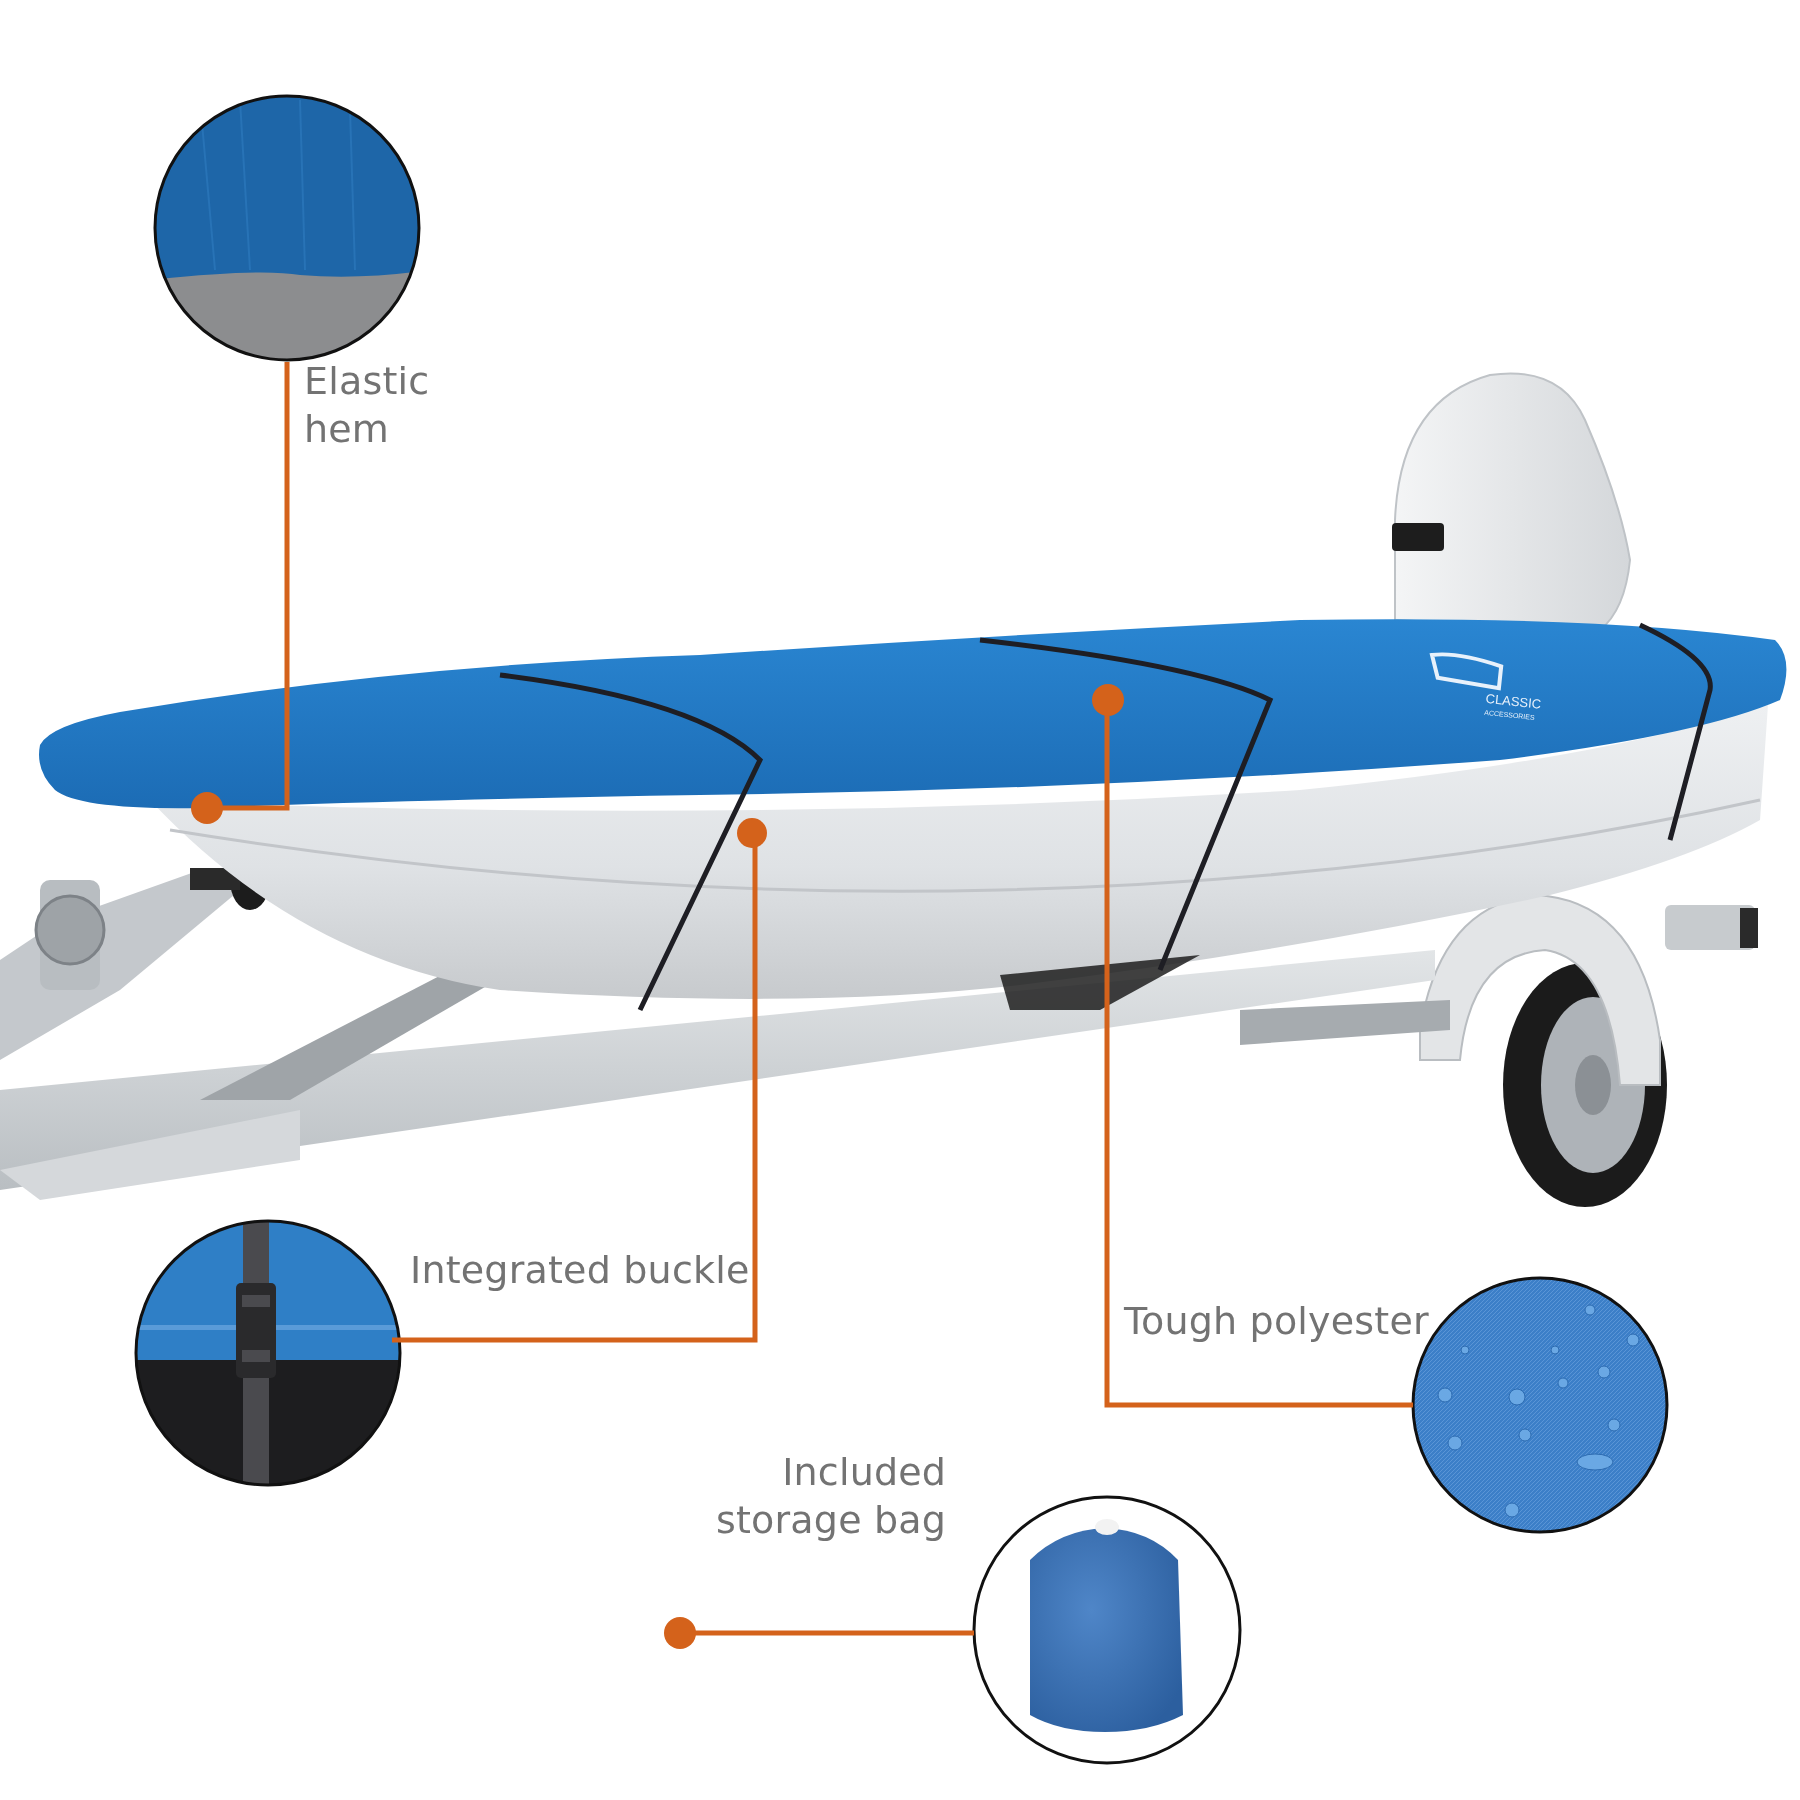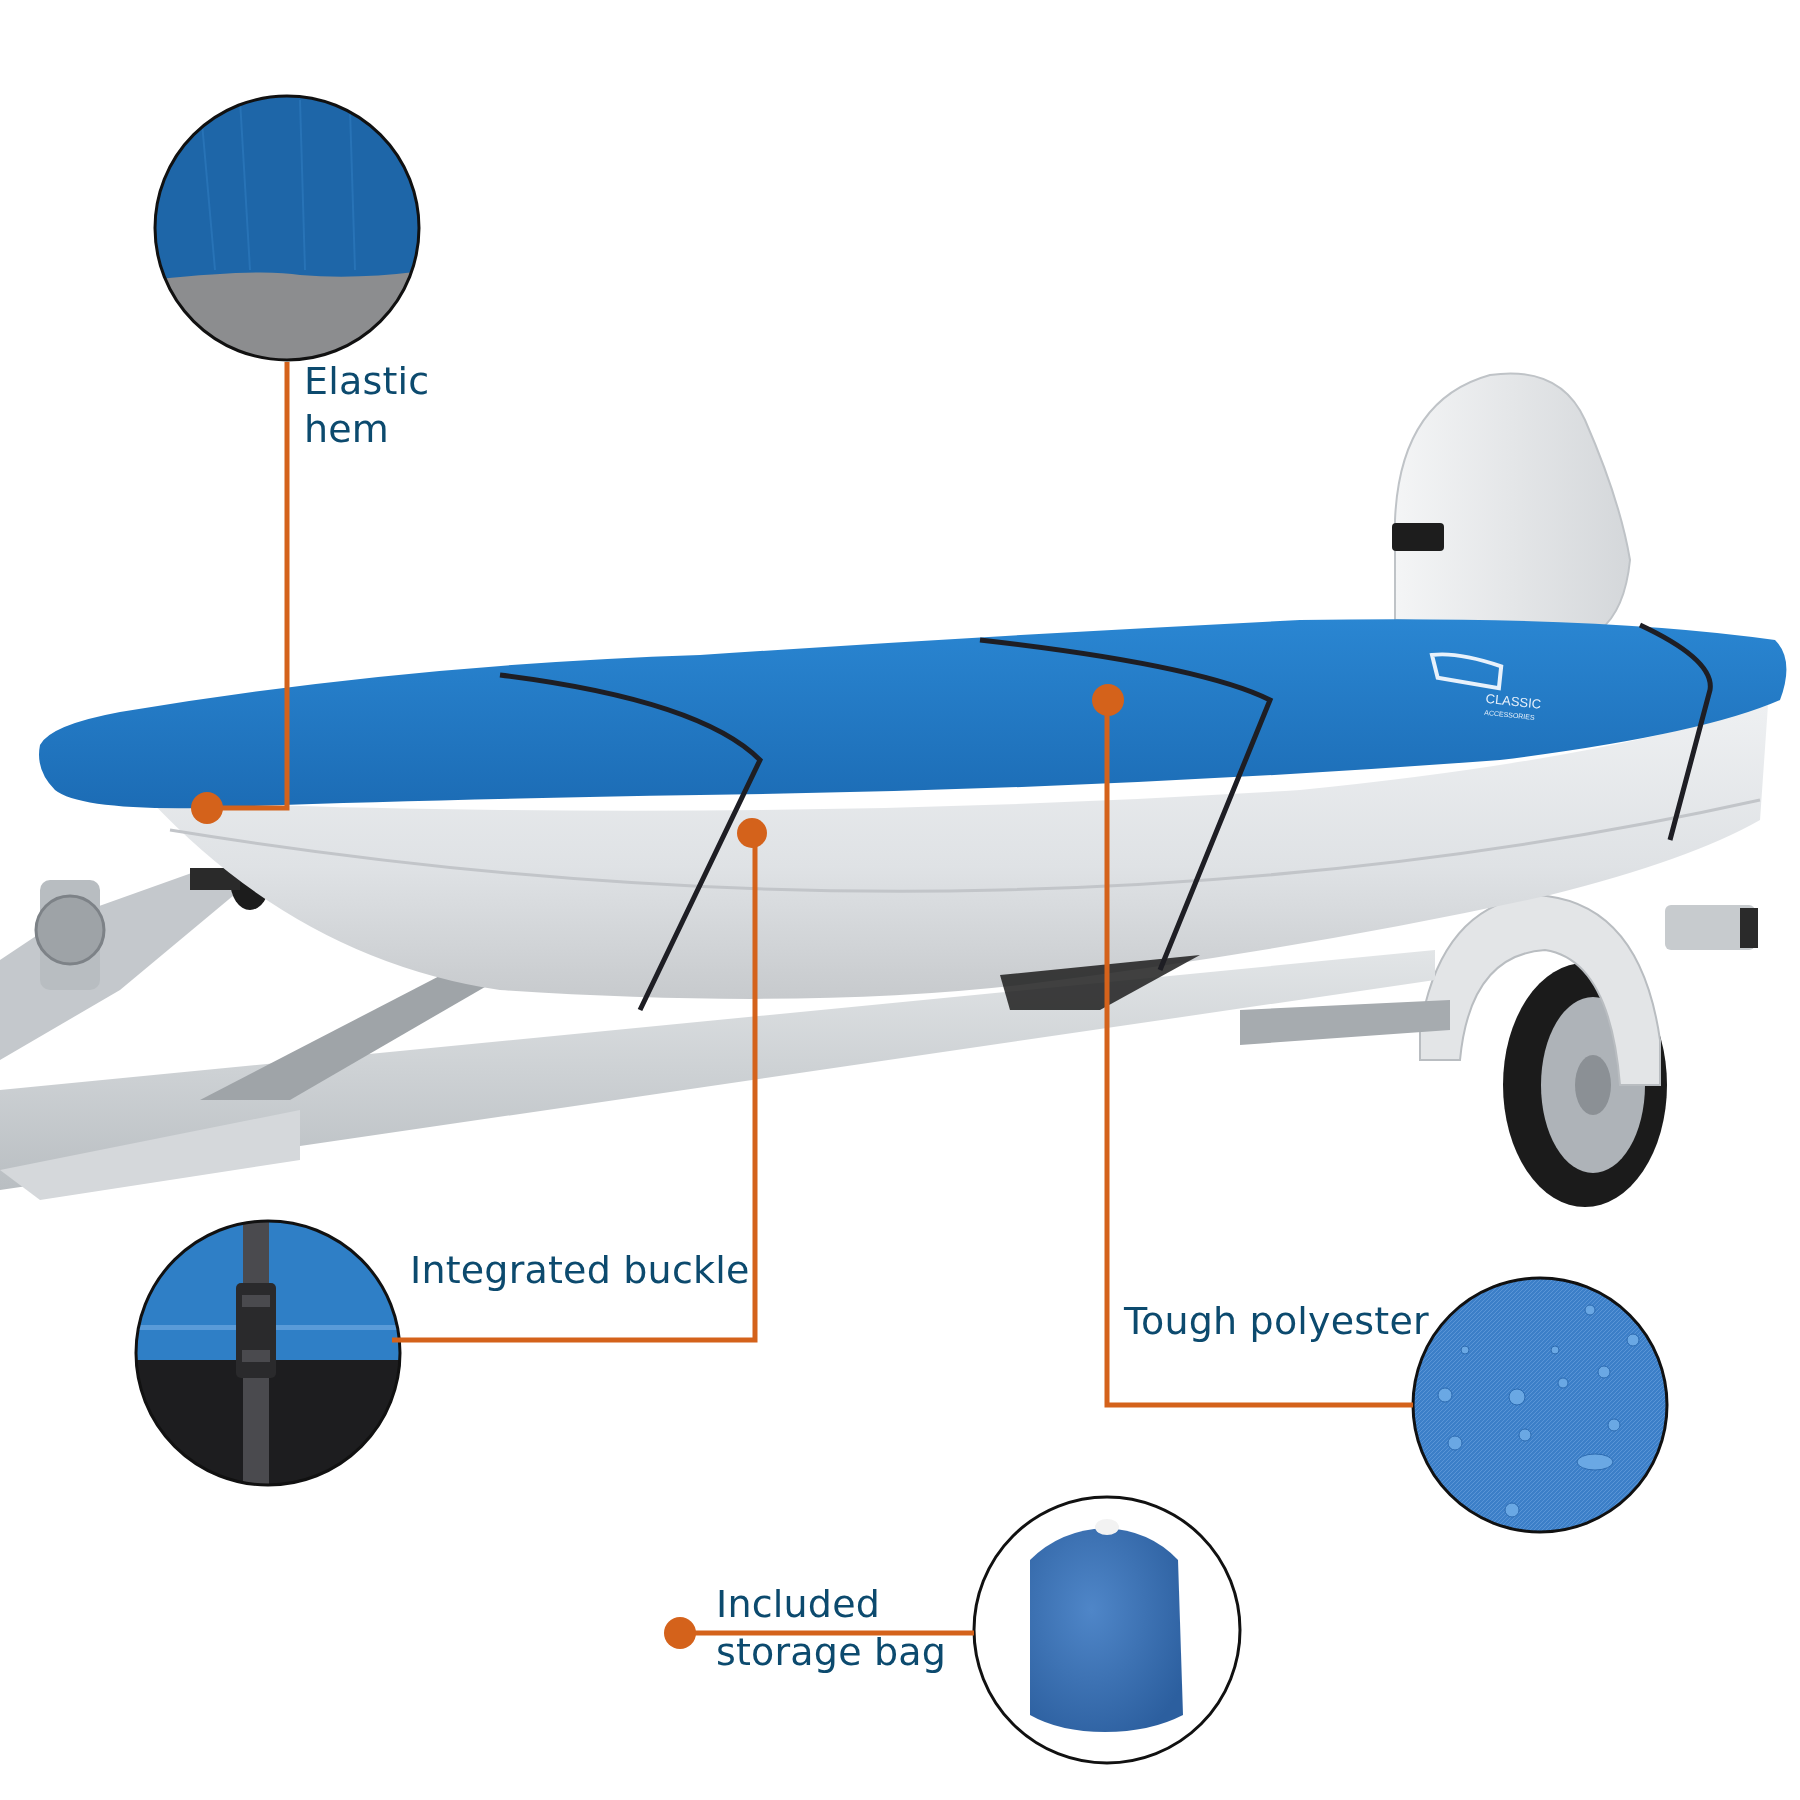--- a/index.html
+++ b/index.html
@@ -1,20 +1,20 @@
 <!DOCTYPE html>
 <html><head>
 <meta charset="utf-8">
 <style>
   html, body { margin: 0; padding: 0; background: #ffffff; }
   body { width: 1800px; height: 1800px; position: relative; overflow: hidden;
          font-family: "Liberation Sans", "DejaVu Sans", sans-serif; }
   .stage { position: absolute; left: 0; top: 0; width: 1800px; height: 1800px; }
   svg.scene { position: absolute; left: 0; top: 0; }
-  .label { position: absolute; color: #0c4a6e; font-size: 38px; line-height: 48px;
+  .label { position: absolute; color: #737373; font-size: 38px; line-height: 48px;
            font-family: "DejaVu Sans", "Liberation Sans", sans-serif; font-weight: 400;
            letter-spacing: 0.2px; white-space: nowrap; }
   .label span { display: block; }
   .tm { font-size: 0.55em; vertical-align: super; line-height: 0; }
 </style>
 </head>
 <body>
 
 <div class="stage">
 
@@ -177,18 +177,18 @@
   </div>
 
   <div class="label" style="left:410px; top:1246px;">
     <span>Integrated buckle</span>
   </div>
 
   <div class="label" style="left:1124px; top:1297px;">
     <span>Tough polyester</span>
   </div>
 
-  <div class="label" style="left:716px; top:1580px;">
+  <div class="label" style="left:716px; top:1448px;text-align:right;">
     <span>Included</span>
     <span>storage bag</span>
   </div>
 
 </div>
 
 </body></html>

